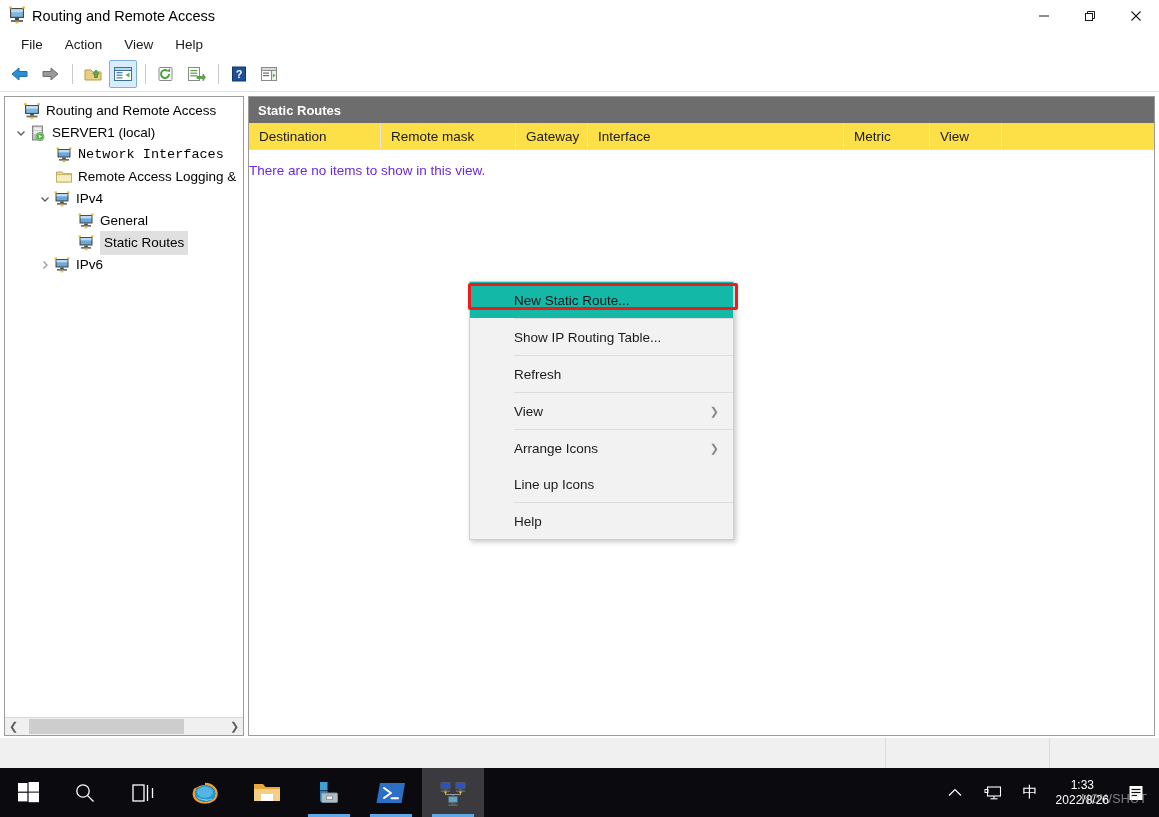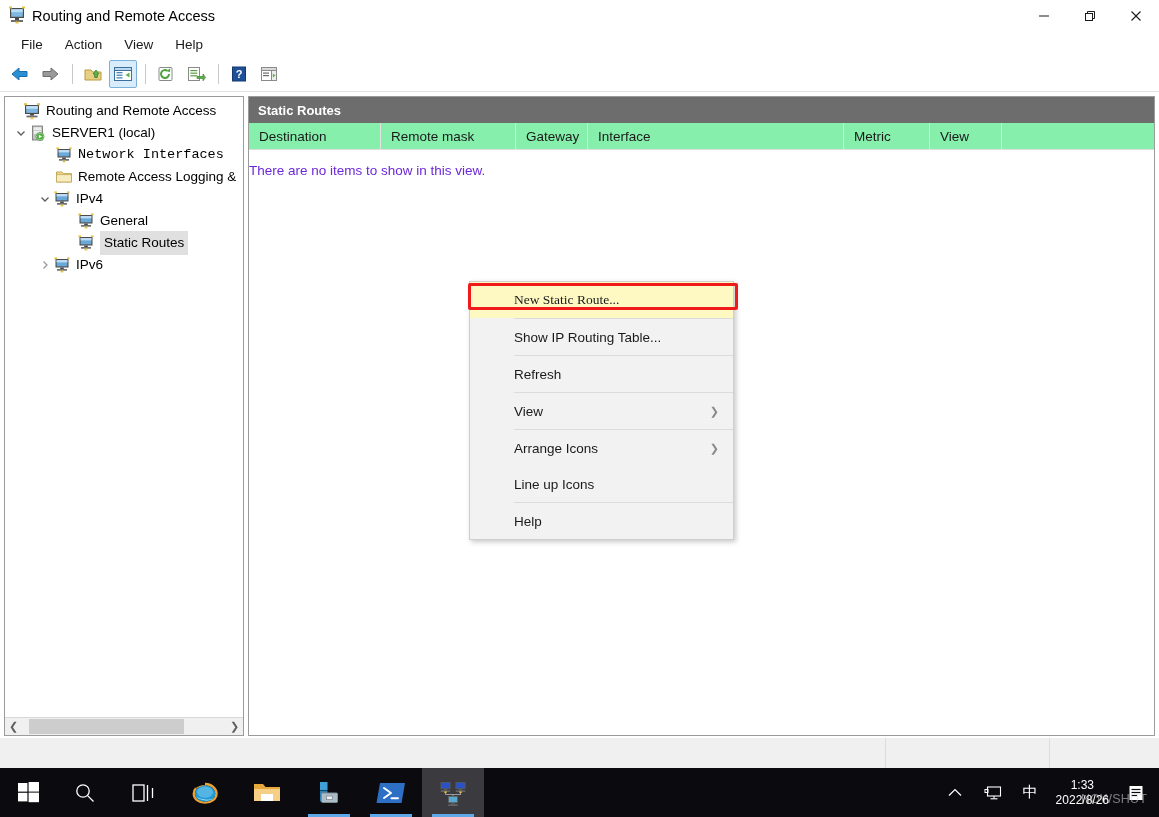--- a/index.html
+++ b/index.html
@@ -77,21 +77,21 @@
   .list-pane {
     position:absolute; left:248px; top:96px; width:907px; height:640px;
     background:#ffffff; border:1px solid #9b9b9b;
   }
   .list-header {
     height:26px; background:#6d6d6d; display:flex; align-items:center;
     padding-left:9px;
   }
   .list-header span { color:#ffffff; font-size:13px; font-weight:bold; }
   .col-head {
-    height:27px; display:flex; align-items:center; background:#86efac;
+    height:27px; display:flex; align-items:center; background:#fde047;
     border-bottom:1px solid #dcdcdc;
   }
   .col {
     height:27px; display:flex; align-items:center; padding-left:10px;
     font-size:13.5px; color:#1a1a1a; border-right:1px solid #e2e2e2;
     white-space:nowrap; overflow:hidden;
   }
   .empty-msg {
     text-align:left; font-size:13.5px; color:#6d28d9; margin-top:13px;
   }
@@ -100,21 +100,21 @@
   .ctxmenu {
     position:absolute; left:469px; top:281px; width:265px;
     background:#f2f2f2; border:1px solid #cfcfcf;
     box-shadow:2px 2px 5px rgba(0,0,0,0.22);
   }
   .ctx-item {
     position:relative; height:36px; display:flex; align-items:center;
     padding-left:44px; font-size:13.5px; color:#1a1a1a; white-space:nowrap;
     background:#f2f2f2;
   }
-  .ctx-item.first { background:#fef9c3;font-family:Liberation Serif, serif; }
+  .ctx-item.first { background:#14b8a6; }
   .ctx-item .arrow {
     position:absolute; right:14px; top:50%; transform:translateY(-50%);
     font-size:11px; color:#8a8a8a;
   }
   .ctx-sep { height:1px; background:#dcdcdc; margin-left:44px; }
   .ctx-gutter {
     position:absolute; left:0; top:0; width:30px; bottom:0; background:#f2f2f2;
   }
   .redbox {
     position:absolute; left:468px; top:283px; width:270px; height:27px;

